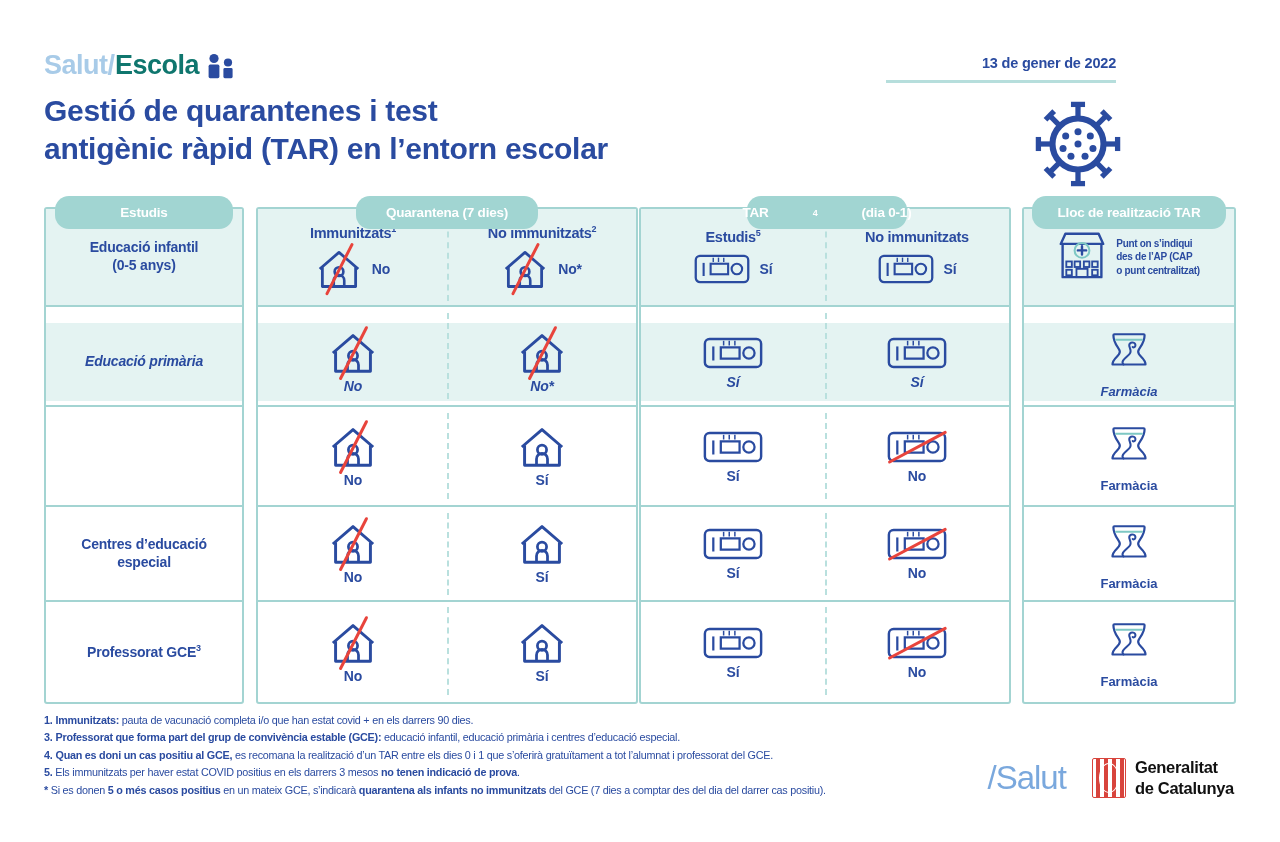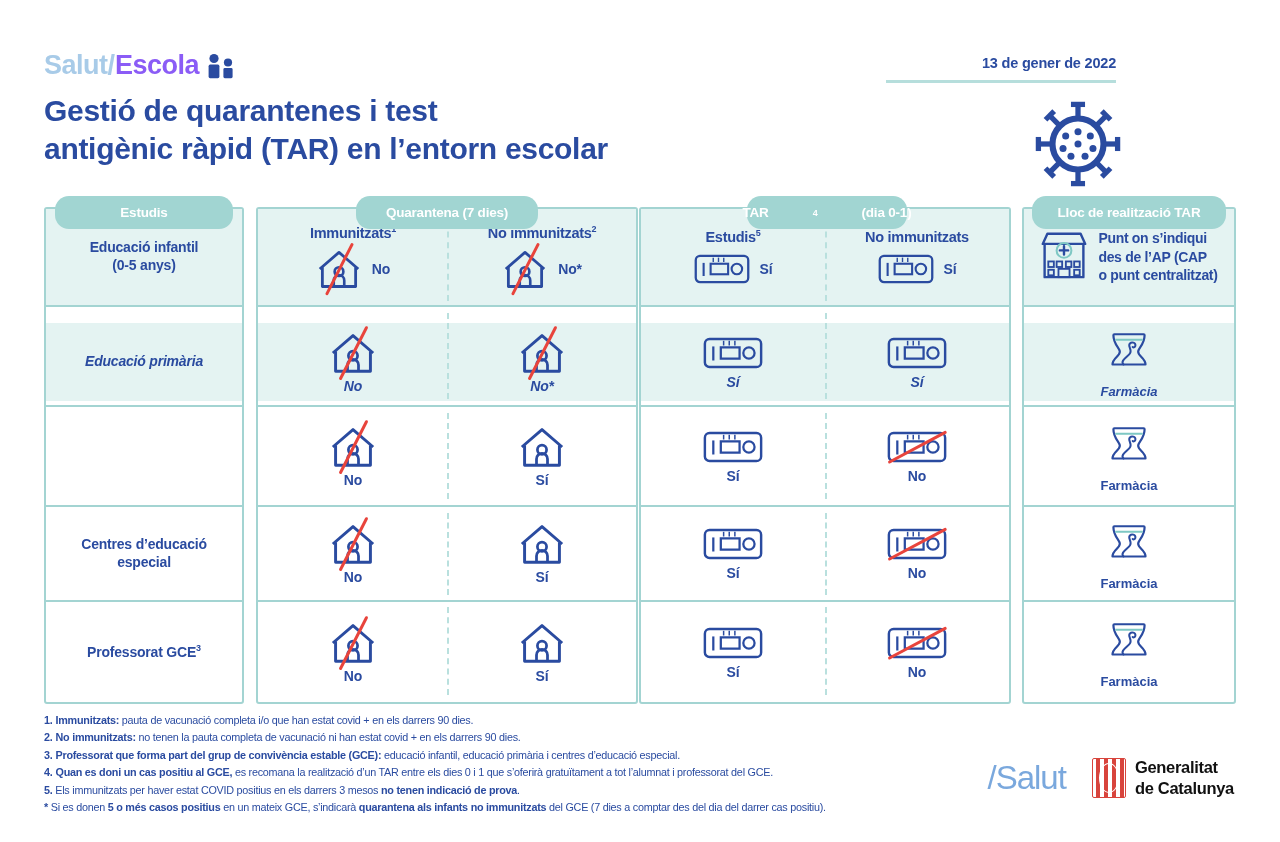--- a/index.html
+++ b/index.html
@@ -11,21 +11,21 @@
     position: relative;
     overflow: hidden;
   }
 
   
   .header { position: absolute; left: 0; top: 0; width: 1164px; height: 190px; padding-left: 32px; }
 
   .brand { position: absolute; left: 44px; top: 50px; display: flex; align-items: center; gap: 0px; }
   .brand-salut { font-size: 27px; font-weight: bold; color: #a8cbe8; letter-spacing: -0.5px; }
   .brand-slash { font-size: 27px; font-weight: bold; color: #a8cbe8; }
-  .brand-escola { font-size: 27px; font-weight: bold; color: #8b5cf6; letter-spacing: -0.5px; }
+  .brand-escola { font-size: 27px; font-weight: bold; color: #0f766e; letter-spacing: -0.5px; }
   .brand-people { margin-left: 7px; display: flex; align-items: flex-end; gap: 2px; }
 
   .main-title {
     position: absolute; left: 44px; top: 92px;
     font-size: 30px; font-weight: bold; line-height: 1.28;
     color: #2a4ba0; letter-spacing: -0.3px; max-width: 760px;
   }
 
   .date-wrap { position: absolute; right: 48px; top: 55px; text-align: right; }
   .date-text { font-size: 14.5px; font-weight: bold; color: #2a4ba0; letter-spacing: -0.2px; }
@@ -95,21 +95,21 @@
   .answer { font-size: 14px; font-weight: bold; color: #2a4ba0; letter-spacing: -0.2px; }
   .answer-below { font-size: 14px; font-weight: bold; color: #2a4ba0; margin-top: 3px; letter-spacing: -0.2px; }
 
   .slash-line {
     position: absolute; background: #e8443c;
     width: 2.6px; border-radius: 2px;
     transform-origin: center; pointer-events: none;
   }
 
   .lloc-text {
-    font-size: 14px; font-weight: bold; color: #2a4ba0;
+    font-size: 10px; font-weight: bold; color: #2a4ba0;
     line-height: 1.32; letter-spacing: -0.3px;
   }
   .pharm-label { font-size: 13px; font-weight: bold; color: #2a4ba0; margin-top: 9px; }
 
   
   .notes { position: absolute; left: 44px; top: 712px; width: 880px; }
   .note {
     font-size: 10.8px; color: #2a4ba0; line-height: 1.62;
     letter-spacing: -0.25px; white-space: nowrap;
   }
@@ -619,23 +619,20 @@
   <div class="vdash" style="left:781px; top:206px; height:86px;"></div>
   <div class="vdash" style="left:781px; top:306px; height:82px;"></div>
   <div class="vdash" style="left:781px; top:400px; height:88px;"></div>
 </div>
 
 <div class="notes">
   <div class="note">
     <b>1.</b><b style="margin-left:3px">Immunitzats:</b><span> pauta de vacunació completa i/o que han estat covid + en els darrers 90 dies.</span>
   </div>
   <div class="note">
-    <b>2.</b><b style="margin-left:3px">No immunitzats:</b><span> no tenen la pauta completa de vacunació ni han estat covid + en els darrers 90 dies.</span>
-  </div>
-  <div class="note">
     <b>3.</b><b style="margin-left:3px">Professorat que forma part del grup de convivència estable (GCE):</b><span> educació infantil, educació primària i centres d’educació especial.</span>
   </div>
   <div class="note">
     <b>4.</b><b style="margin-left:3px">Quan es doni un cas positiu al GCE,</b><span> es recomana la realització d’un TAR entre els dies 0 i 1 que s’oferirà gratuïtament a tot l’alumnat i professorat del GCE.</span>
   </div>
   <div class="note">
     <b>5.</b><span> Els immunitzats per haver estat COVID positius en els darrers 3 mesos </span><b>no tenen indicació de prova</b><span>.</span>
   </div>
   <div class="note">
     <b>*</b><span> Si es donen </span><b>5 o més casos positius</b><span> en un mateix GCE, s’indicarà </span><b>quarantena als infants no immunitzats</b><span> del GCE (7 dies a comptar des del dia del darrer cas positiu).</span>

